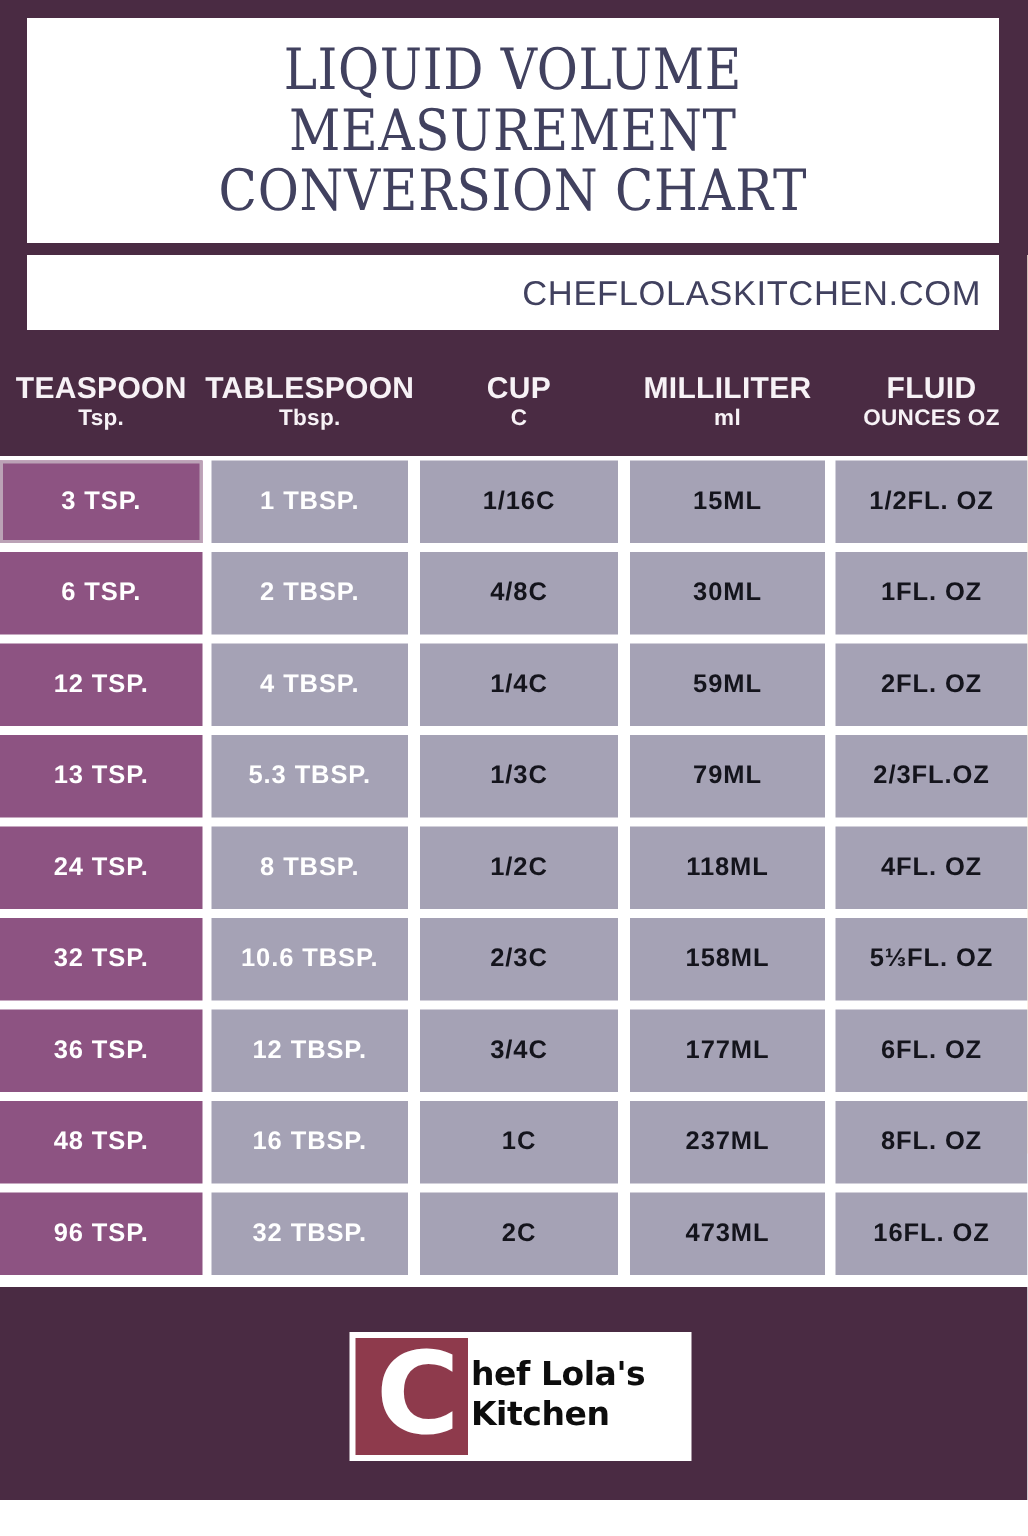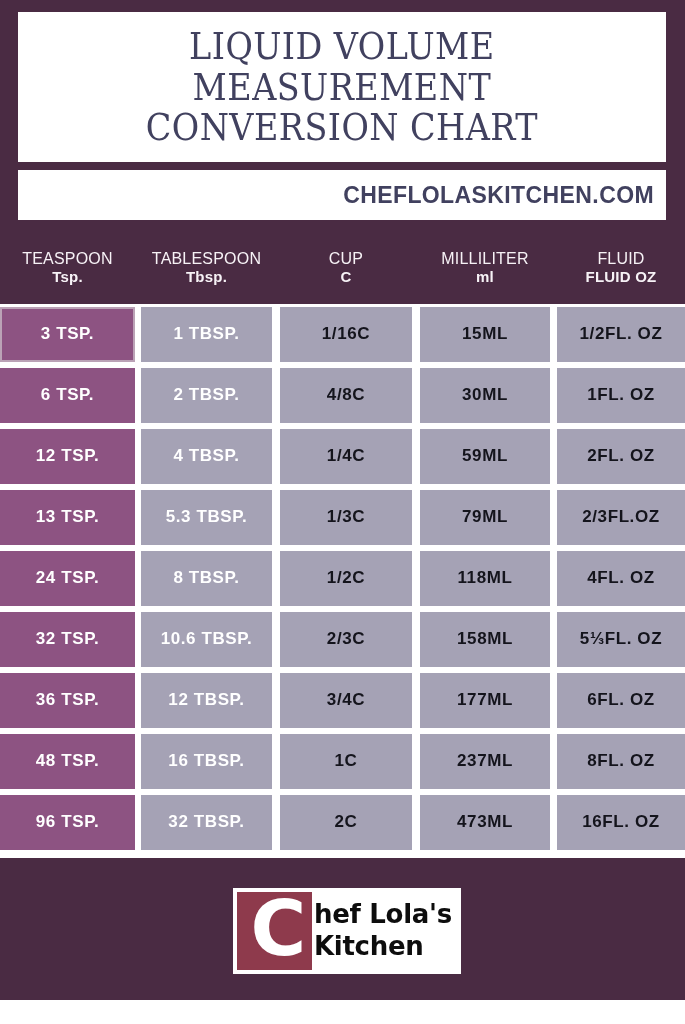--- a/index.html
+++ b/index.html
@@ -62,21 +62,21 @@
     height: 50px;
     background: #ffffff;
     display: flex;
     align-items: center;
     justify-content: flex-end;
   }
   .url-text {
     font-family: "Liberation Sans", sans-serif;
     color: #41415f;
     font-size: 23px;
-    font-weight: bold;
+    font-weight: normal;
     letter-spacing: 0.4px;
     padding-right: 12px;
   }
 
   
   .table-head {
     position: absolute;
     left: 0;
     top: 232px;
     width: 685px;
@@ -87,22 +87,22 @@
   .th {
     display: flex;
     flex-direction: column;
     align-items: center;
     justify-content: center;
     color: #f7f2f6;
     text-align: center;
     box-sizing: border-box;
   }
   .th .line1 {
-    font-size: 16px;
-    font-weight: normal;
+    font-size: 20px;
+    font-weight: bold;
     letter-spacing: 0.2px;
     line-height: 1.13;
   }
   .th .line2 {
     font-size: 15px;
     font-weight: bold;
     letter-spacing: 0.2px;
     line-height: 1.13;
   }
 
@@ -196,21 +196,21 @@
   .logo-words {
     flex: 1;
     display: flex;
     flex-direction: column;
     justify-content: center;
     padding-left: 2px;
   }
   .logo-words span {
     font-family: "DejaVu Sans", sans-serif;
     color: #0d0d0d;
-    font-size: 26px;
+    font-size: 22px;
     font-weight: bold;
     line-height: 1.22;
     letter-spacing: -0.3px;
   }
 </style>
 </head>
 <body>
 
 <div class="poster">
 
@@ -238,21 +238,21 @@
     <div class="th col3">
       <div class="line1">CUP</div>
       <div class="line2">C</div>
     </div>
     <div class="th col4">
       <div class="line1">MILLILITER</div>
       <div class="line2">ml</div>
     </div>
     <div class="th col5">
       <div class="line1">FLUID</div>
-      <div class="line2">FLUID OZ</div>
+      <div class="line2">OUNCES OZ</div>
     </div>
   </div>
 
   <div class="table-body" id="table-body">
       <div class="row">
         <div class="cell c1 col1 first">3 TSP.</div>
         <div class="cell cx col2">1 TBSP.</div>
         <div class="cell cdark col3">1/16C</div>
         <div class="cell cdark col4">15ML</div>
         <div class="cell cdark col5">1/2FL. OZ</div>

